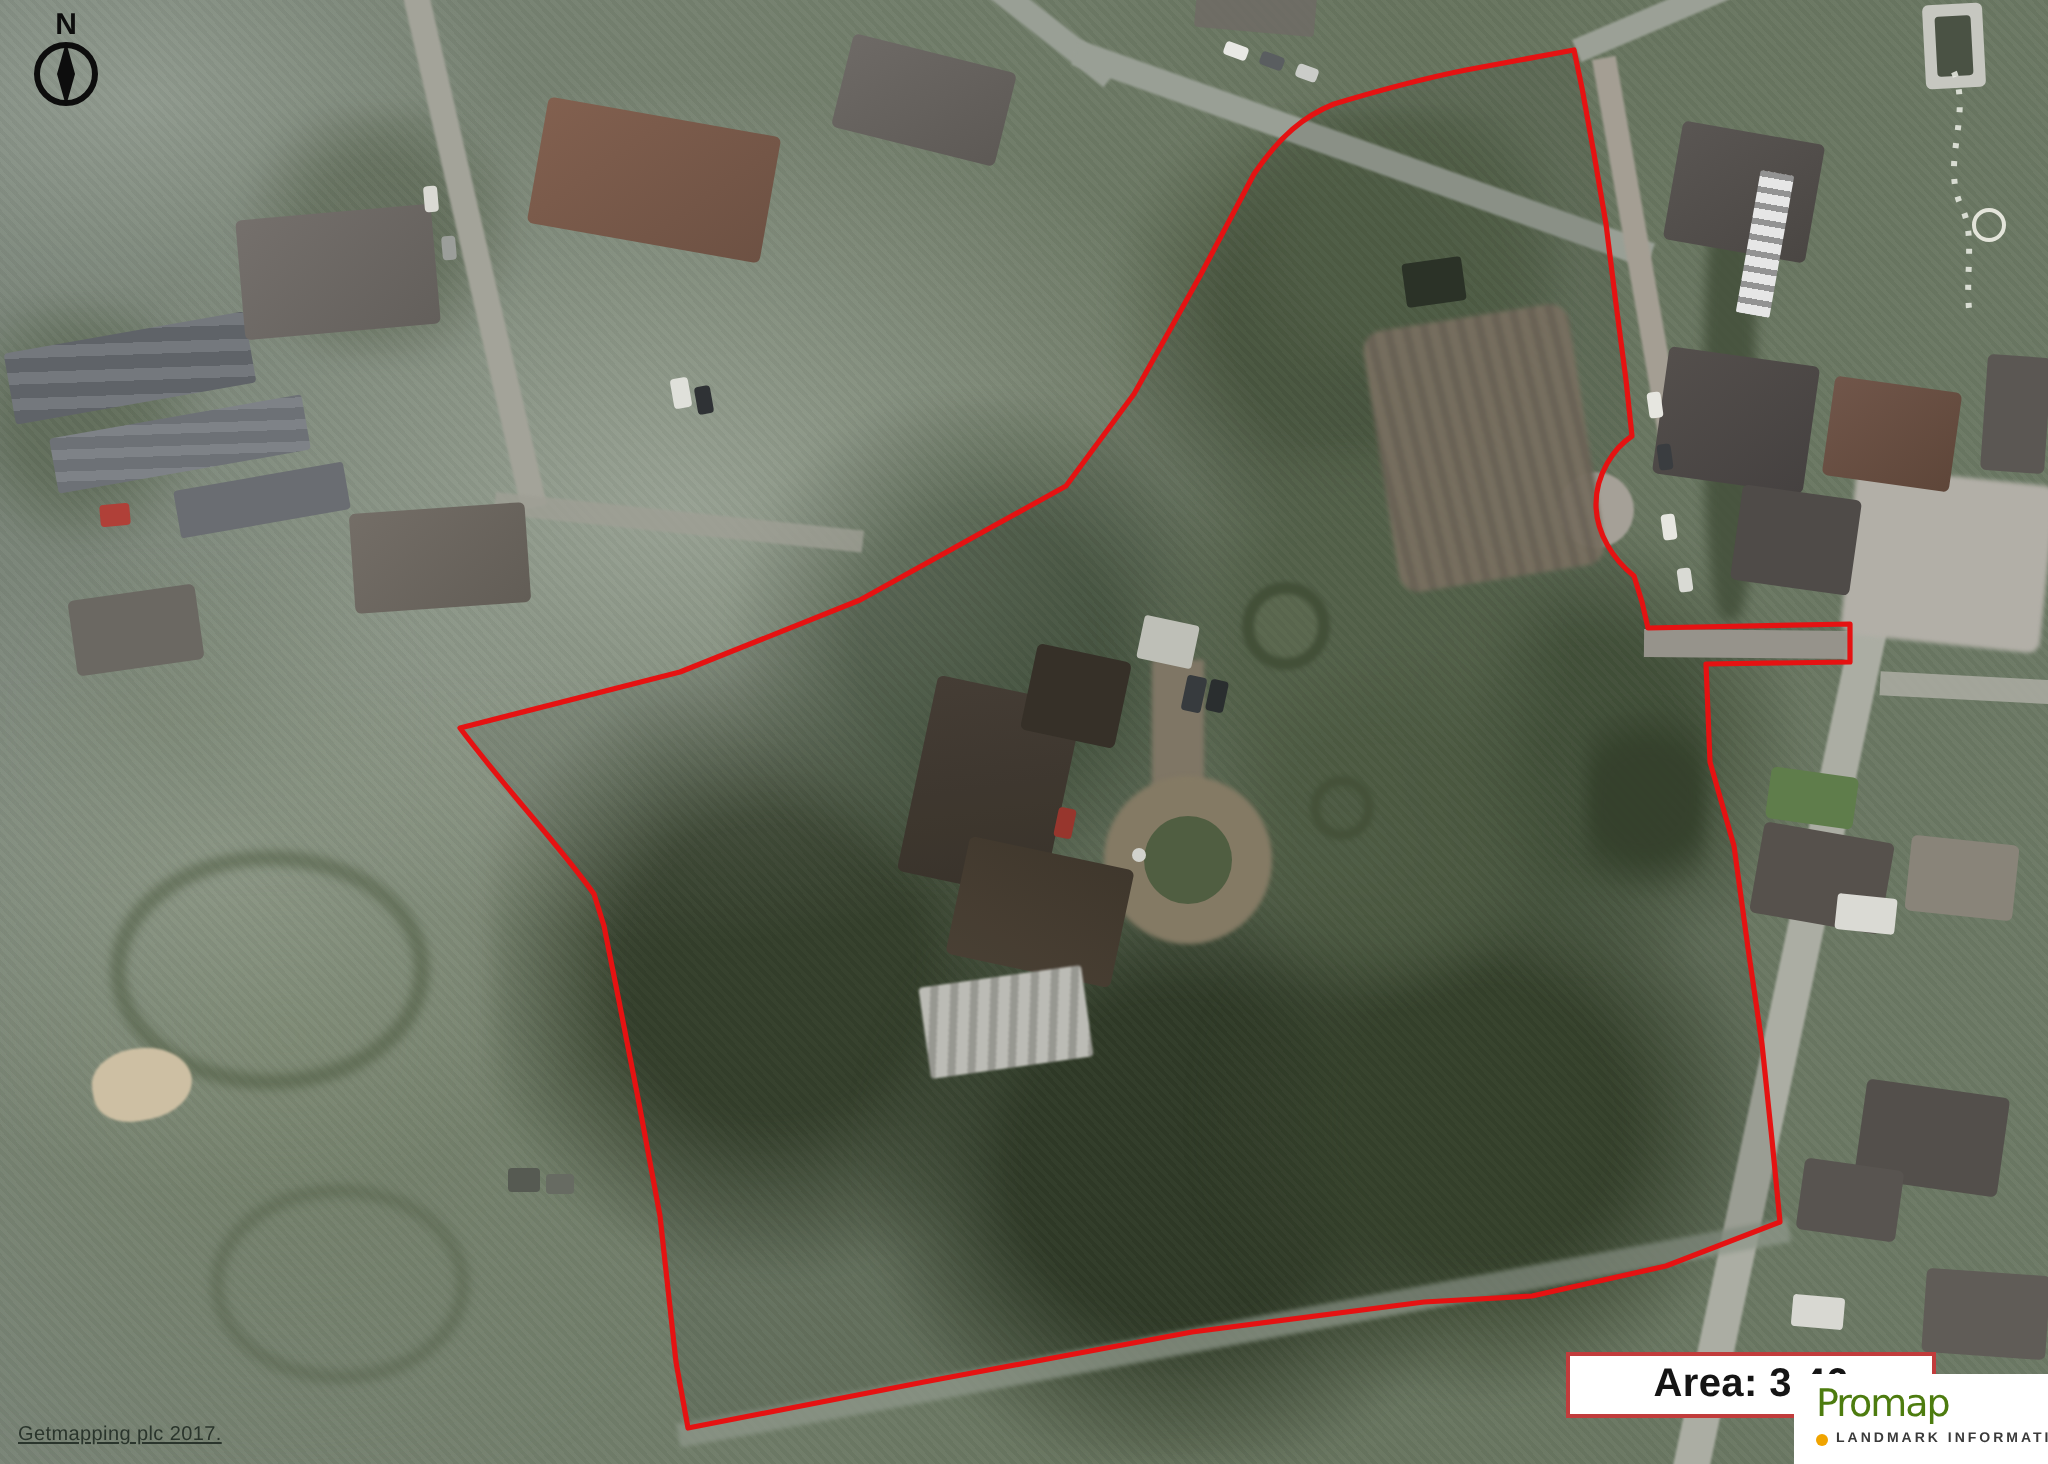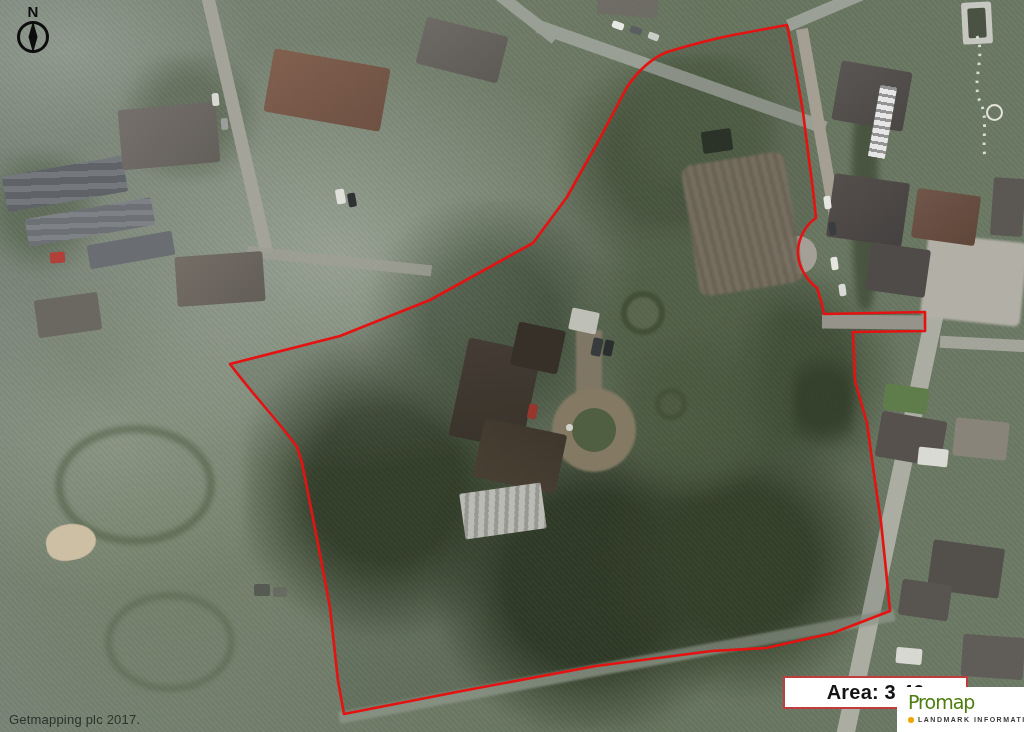--- a/index.html
+++ b/index.html
@@ -24,21 +24,21 @@
   #area-box .lbl{font-size:20px;font-weight:bold;color:#141414;letter-spacing:.2px;white-space:nowrap;}
   
   #promap{position:absolute;left:897px;top:687px;width:127px;height:45px;background:#ffffff;
           z-index:6;padding:1px 0 0 11px;}
   #promap .word{font-family:"DejaVu Sans",sans-serif;font-size:19px;line-height:28px;font-weight:400;
                 color:#4d7c0f;letter-spacing:-1px;}
   #promap .tagrow{display:flex;align-items:center;margin-top:0px;}
   #promap .dot{width:6px;height:6px;border-radius:50%;background:#f0a400;margin-right:4px;flex:0 0 auto;}
   #promap .tag{font-size:7px;font-weight:bold;color:#3a3a3a;letter-spacing:1.5px;white-space:nowrap;}
   
-  #attrib{position:absolute;left:9px;top:712px;font-size:13px;color:rgba(38,48,40,.95);z-index:5;letter-spacing:.2px;}
+  #attrib{position:absolute;left:9px;top:712px;font-size:10px;color:rgba(38,48,40,.95);z-index:5;letter-spacing:.2px;text-decoration:underline;}
 </style>
 </head>
 <body>
 
 <div id="stage">
 
   <div id="decor">
       <div class="feat" style="left: -20px; top: 350px; width: 390px; height: 400px; z-index: 0; background: radial-gradient(circle at 42% 42%, rgb(116, 129, 106), rgba(102, 115, 92, 0) 75%); filter: blur(6px);"></div>
       <div class="feat" style="left: -10px; top: 285px; width: 240px; height: 150px; z-index: 0; background: radial-gradient(circle, rgb(111, 124, 104), rgba(111, 124, 104, 0) 72%); filter: blur(6px);"></div>
       <div class="feat" style="left: 245px; top: 320px; width: 280px; height: 330px; z-index: 0; background: radial-gradient(circle, rgb(57, 68, 47) 35%, rgba(57, 68, 47, 0) 72%); filter: blur(5px);"></div>

